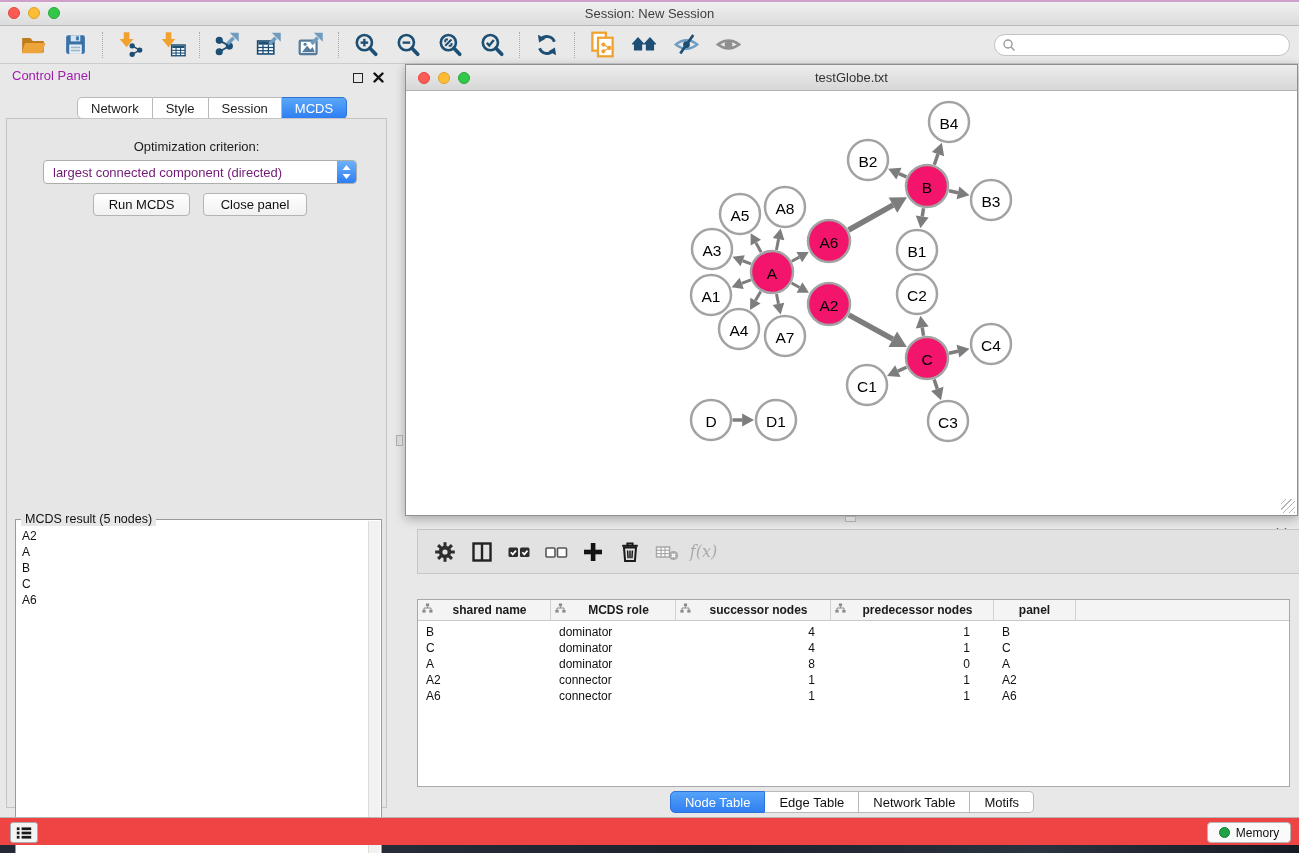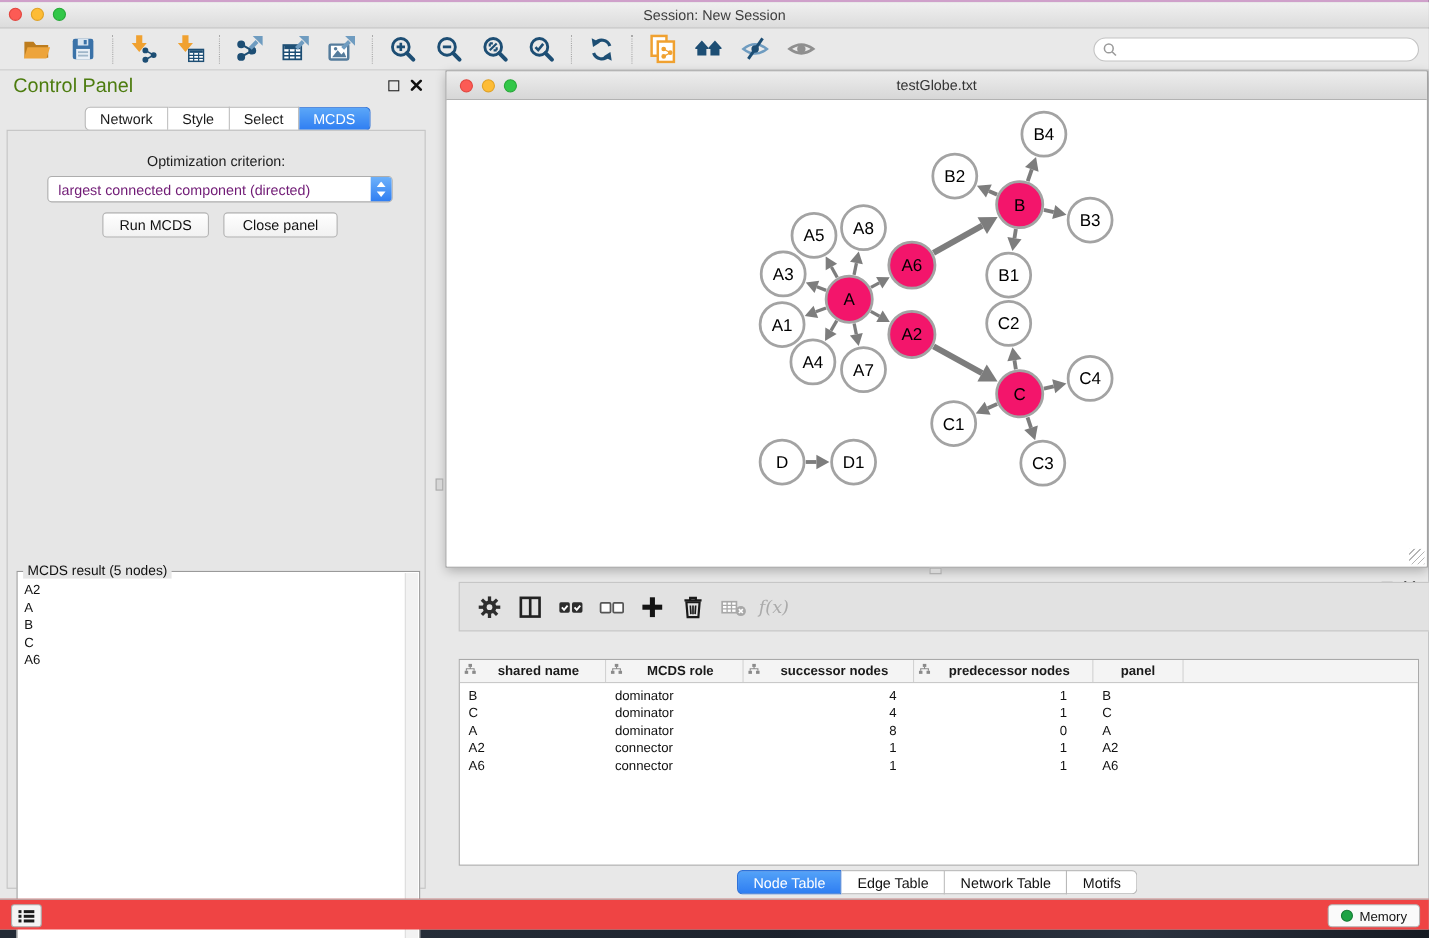--- a/index.html
+++ b/index.html
@@ -25,21 +25,21 @@
     border-bottom:1px solid #cccccc; display:flex; align-items:center; padding-left:12px; }
   .tbicon { width:30px; height:28px; margin:0 6px; display:flex; align-items:center; justify-content:center; cursor:pointer; }
   .tbsep { width:0; height:26px; border-left:1px dotted #a9a9a9; margin:0 6px; }
   .search { position:absolute; right:9px; top:8px; width:296px; height:22px; background:#fff;
     border:1px solid #c3c3c3; border-radius:11px; display:flex; align-items:center; padding-left:7px; }
   .search input { border:none; outline:none; flex:1; height:18px; font-size:12px; background:transparent; }
 
   
   .control-panel { position:absolute; left:0; top:62px; width:394px; height:753px; }
   .cp-header { position:absolute; left:0; top:0; width:100%; height:30px; }
-  .panel-title { position:absolute; left:12px; top:4px; font-size:18px; color:#4d7c0f; }
+  .panel-title { position:absolute; left:12px; top:4px; font-size:13px; color:#a21caf; }
   .panel-btns { position:absolute; right:10px; top:8px; display:flex; gap:10px; align-items:center; }
   .float-btn { width:10px; height:10px; border:1.5px solid #222; background:transparent; cursor:pointer; }
   .close-x { width:11px; height:11px; cursor:pointer; }
   .cp-tabs { position:absolute; left:77px; top:33px; display:flex; }
   .cp-tab { height:22px; line-height:21px; padding:0 13px; font-size:13px; color:#1c1c1c; background:#fff;
     border:1px solid #b9b9b9; border-left:none; cursor:pointer; }
   .cp-tab:first-child { border-left:1px solid #b9b9b9; border-radius:5px 0 0 5px; }
   .cp-tab:last-child { border-radius:0 5px 5px 0; }
   .cp-tab.active { background:linear-gradient(#5ba7f8,#2f7ef2); border-color:#2f72d8; color:#fff; }
   .cp-inner { position:absolute; left:6px; top:54px; width:381px; height:690px; background:#e6e6e6;
@@ -302,21 +302,21 @@
       <div class="panel-btns">
         <div class="float-btn"></div>
         <svg class="close-x" viewBox="0 0 11 11">
           <path d="M1.5 1.5 L9.5 9.5 M9.5 1.5 L1.5 9.5" stroke="#111" stroke-width="2.4" stroke-linecap="round"></path>
         </svg>
       </div>
     </div>
     <div class="cp-tabs" id="cp-tabs">
         <div class="cp-tab">Network</div>
         <div class="cp-tab">Style</div>
-        <div class="cp-tab">Select</div>
+        <div class="cp-tab">Session</div>
         <div class="cp-tab active">MCDS</div>
       </div>
     <div class="cp-inner">
       <div class="opt-label">Optimization criterion:</div>
       <div class="combo">
         <span class="combo-text">largest connected component (directed)</span>
         <span class="combo-cap">
           <svg width="9" height="6" viewBox="0 0 9 6">
               <path d="M4.5 0 L8.5 5 H0.5 Z" fill="#fff"></path>
             </svg>

